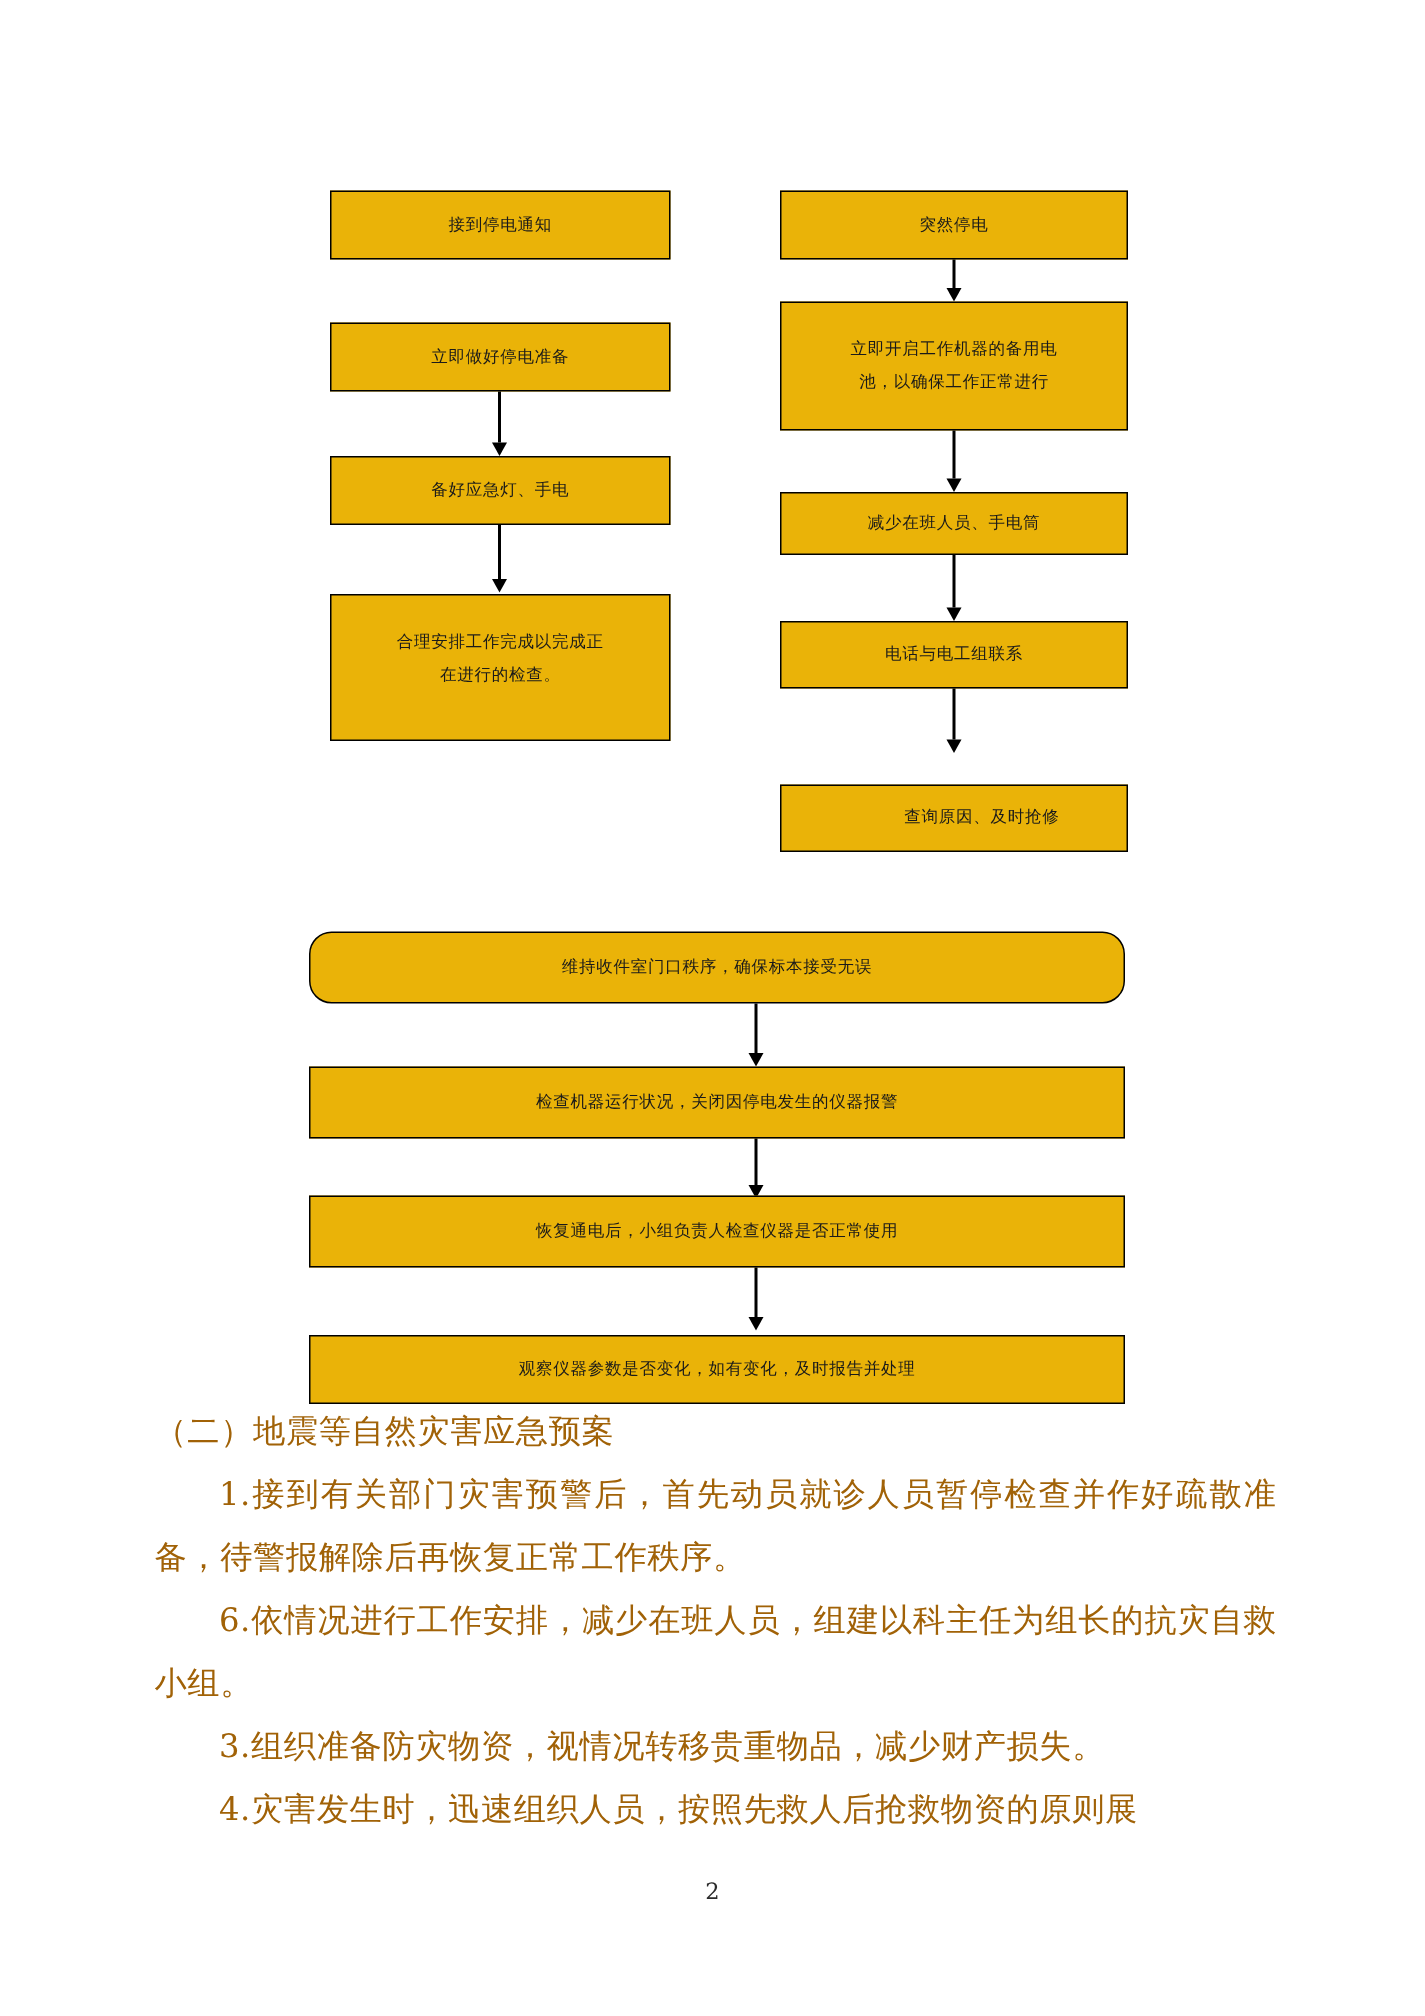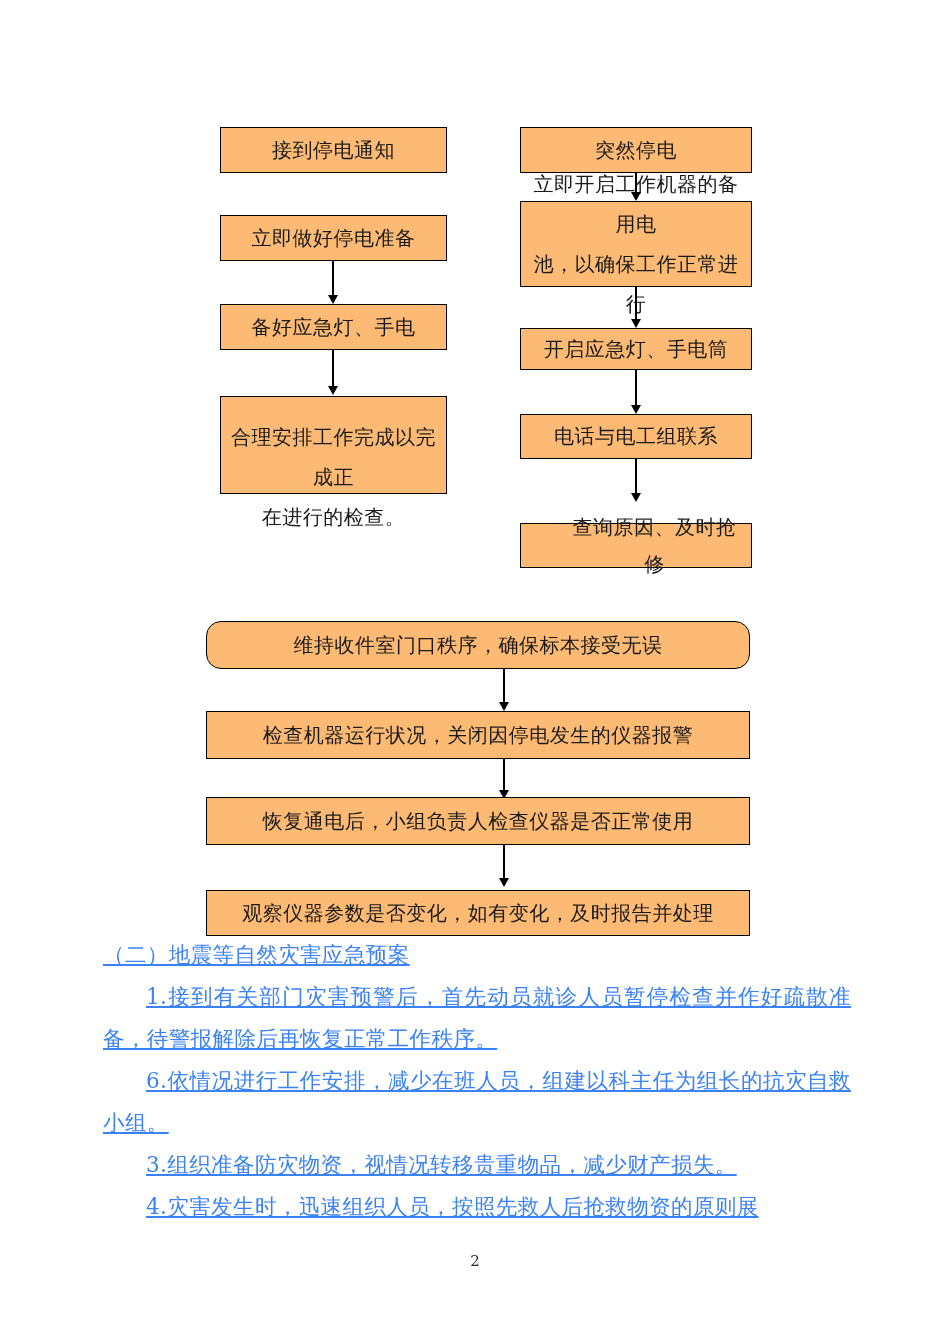--- a/index.html
+++ b/index.html
@@ -16,27 +16,27 @@
     height: 1344px;
     background: #ffffff;
     overflow: hidden;
   }
 
   
   .fc-box {
     position: absolute;
     box-sizing: border-box;
     border: 1.5px solid #000000;
-    background: #fdba74;
+    background: #eab308;
     display: flex;
     align-items: center;
     justify-content: center;
     text-align: center;
     font-family: "DejaVu Sans", sans-serif;
-    font-size: 20px;
+    font-size: 11px;
     color: #1a1a1a;
     line-height: 1.85;
     letter-spacing: 0.5px;
     padding: 2px 6px;
   }
   .fc-box.two-line {
     line-height: 2.0;
   }
   .fc-box .inner {
     width: 100%;
@@ -67,25 +67,24 @@
     border-top: 9px solid #000000;
   }
 
   
   .body-text {
     position: absolute;
     left: 103px;
     width: 748px;
     font-family: "DejaVu Serif", serif;
     font-size: 21.5px;
-    color: #3b82f6;
+    color: #a16207;
     line-height: 42px;
     letter-spacing: 0.4px;
     text-align: justify;
-    text-decoration: underline;
   }
   .body-text p {
     margin: 0;
     white-space: pre-wrap;
   }
   .body-text p.indent {
     text-indent: 2em;
   }
 
   .page-number {
@@ -145,21 +144,21 @@
       <span class="inner">立即开启工作机器的备用电
 池，以确保工作正常进行</span>
     </div>
 
     <div class="arrow" style="left:629px; top:287px; width:14px; height:41px;">
       <span class="shaft" style="height:32px;"></span>
       <span class="head"></span>
     </div>
 
     <div class="fc-box" style="left:520px; top:328px; width:232px; height:42px;">
-      <span class="inner">开启应急灯、手电筒</span>
+      <span class="inner">减少在班人员、手电筒</span>
     </div>
 
     <div class="arrow" style="left:629px; top:370px; width:14px; height:44px;">
       <span class="shaft" style="height:35px;"></span>
       <span class="head"></span>
     </div>
 
     <div class="fc-box" style="left:520px; top:414px; width:232px; height:45px;">
       <span class="inner">电话与电工组联系</span>
     </div>

